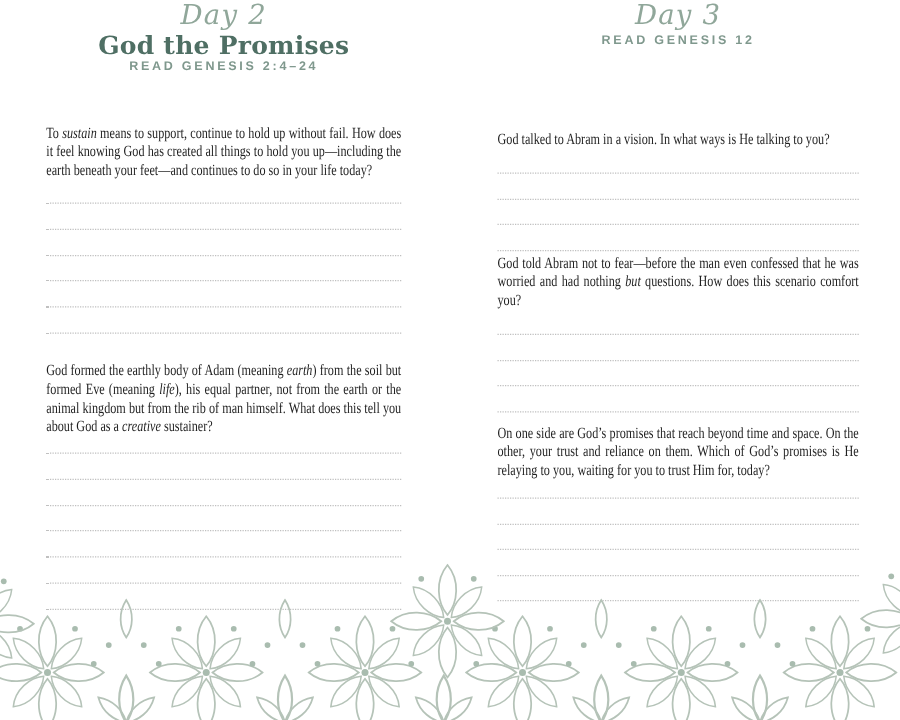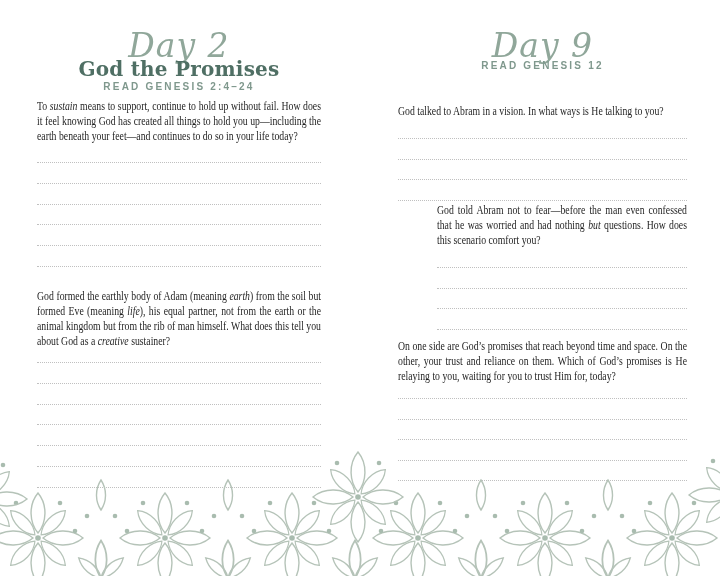--- a/index.html
+++ b/index.html
@@ -5,22 +5,22 @@
   html,body{margin:0;padding:0;background:#fff;}
   #spread{
     position:relative;width:720px;height:576px;background:#fff;
     overflow:hidden;font-family:"Liberation Serif",serif;
   }
   .page{position:absolute;top:0;height:576px;}
   #page-left{left:37px;width:284px;}
   #page-right{left:398px;width:289px;}
   .header{position:absolute;top:0;left:0;right:0;text-align:center;}
   .day{
-    margin-top:33px;font-family:"DejaVu Serif",serif;font-style:italic;
-    font-size:33px;line-height:26px;color:var(--accent-light,#90a79a);
+    font-family:"DejaVu Serif",serif;font-style:italic;
+    font-size:22px;line-height:26px;color:var(--accent-light,#90a79a);
     letter-spacing:1px;
   }
   .title{
     margin:0;font-family:"DejaVu Serif",serif;font-weight:bold;
     font-size:20px;line-height:21px;color:var(--accent-dark,#4f6f64);
     letter-spacing:.2px;
   }
   .reading{
     margin-top:2px;font-family:"Liberation Sans",sans-serif;font-weight:bold;
     font-size:10px;line-height:10px;letter-spacing:2.2px;
@@ -67,32 +67,32 @@
           <div class="line" style="height: 19.8px;"></div>
           <div class="line" style="height: 19.8px;"></div>
           <div class="line" style="height: 19.8px;"></div>
           <div class="line" style="height: 19.8px;"></div>
         </section>
       </div>
   </div>
 
   <div class="page" id="page-right">
     <div class="header">
-      <div class="day">Day 9</div>
+      <div class="day">Day 3</div>
       <div class="reading">READ GENESIS 12</div>
     </div>
     <div id="right-sections">
         <section class="sec" style="top: 104px;">
           <p class="q"><span>God talked to Abram in a vision. In what ways is He talking to you?</span></p>
           <div class="line" style="height: 19px;"></div>
           <div class="line" style="height: 19.6px;"></div>
           <div class="line" style="height: 19.6px;"></div>
           <div class="line" style="height: 19.6px;"></div>
         </section>
-        <section class="sec" style="top: 203px; margin-left: 39px;">
+        <section class="sec" style="top: 203px;">
           <p class="q"><span>God told Abram not to fear—before the man even confessed that he was worried and had nothing </span><em>but</em><span> questions. How does this scenario comfort you?</span></p>
           <div class="line" style="height: 19px;"></div>
           <div class="line" style="height: 19.6px;"></div>
           <div class="line" style="height: 19.6px;"></div>
           <div class="line" style="height: 19.6px;"></div>
         </section>
         <section class="sec" style="top: 339px;">
           <p class="q"><span>On one side are God’s promises that reach beyond time and space. On the other, your trust and reliance on them. Which of God’s promises is He relaying to you, waiting for you to trust Him for, today?</span></p>
           <div class="line" style="height: 14px;"></div>
           <div class="line" style="height: 19.6px;"></div>

